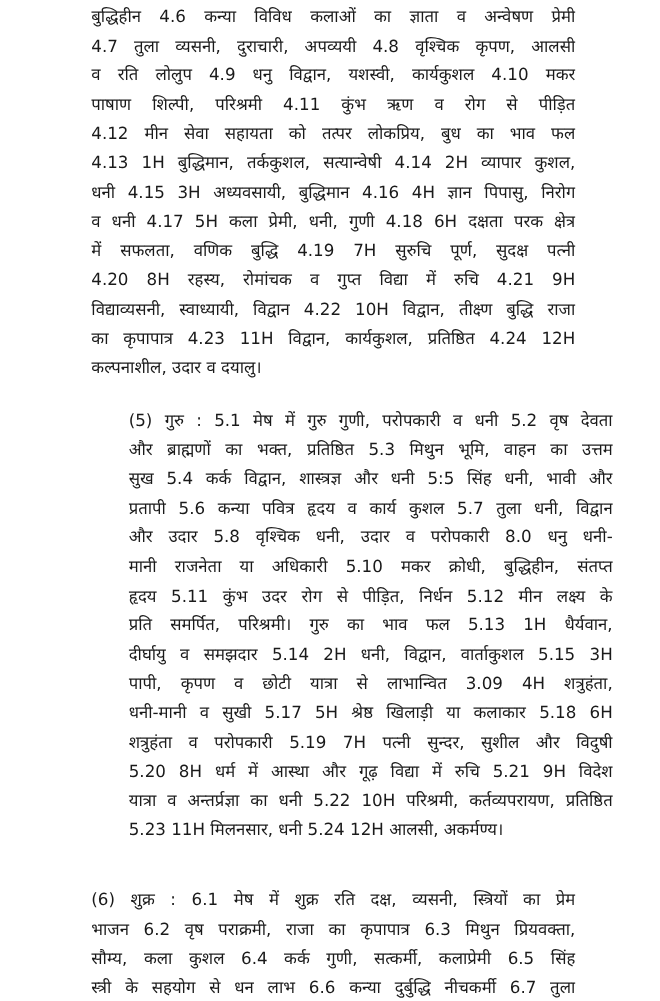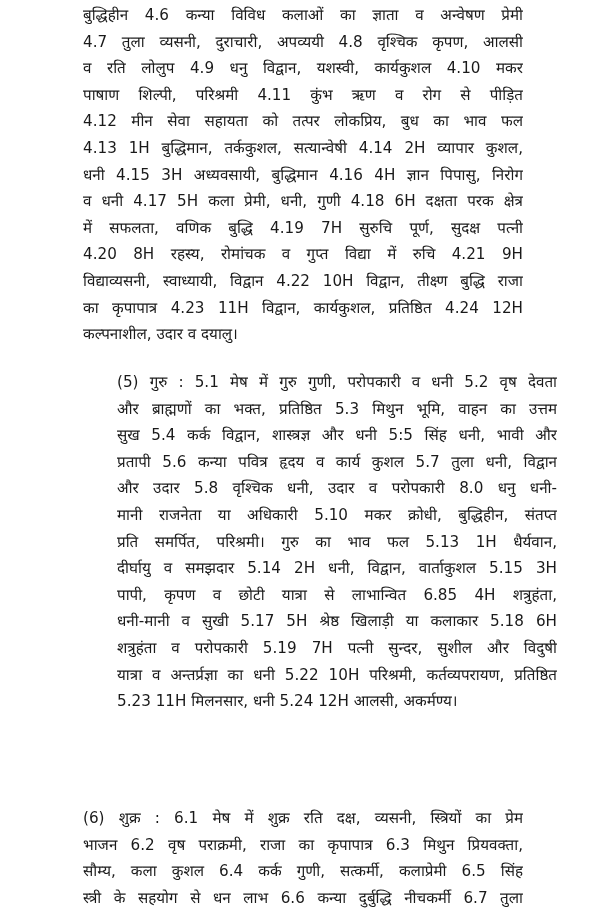--- a/index.html
+++ b/index.html
@@ -40,25 +40,27 @@
     <span class="line last">कल्पनाशील, उदार व दयालु।</span>
   </div>
 
   <div class="p2">
     <span class="line">(5) गुरु : 5.1 मेष में गुरु गुणी, परोपकारी व धनी 5.2 वृष देवता</span>
     <span class="line">और ब्राह्मणों का भक्त, प्रतिष्ठित 5.3 मिथुन भूमि, वाहन का उत्तम</span>
     <span class="line">सुख 5.4 कर्क विद्वान, शास्त्रज्ञ और धनी 5:5 सिंह धनी, भावी और</span>
     <span class="line">प्रतापी 5.6 कन्या पवित्र हृदय व कार्य कुशल 5.7 तुला धनी, विद्वान</span>
     <span class="line">और उदार 5.8 वृश्चिक धनी, उदार व परोपकारी 8.0 धनु धनी-</span>
     <span class="line">मानी राजनेता या अधिकारी 5.10 मकर क्रोधी, बुद्धिहीन, संतप्त</span>
+    <span class="line">हृदय 5.11 कुंभ उदर रोग से पीड़ित, निर्धन 5.12 मीन लक्ष्य के</span>
     <span class="line">प्रति समर्पित, परिश्रमी। गुरु का भाव फल 5.13 1H धैर्यवान,</span>
     <span class="line">दीर्घायु व समझदार 5.14 2H धनी, विद्वान, वार्ताकुशल 5.15 3H</span>
-    <span class="line">पापी, कृपण व छोटी यात्रा से लाभान्वित 6.85 4H शत्रुहंता,</span>
+    <span class="line">पापी, कृपण व छोटी यात्रा से लाभान्वित 3.09 4H शत्रुहंता,</span>
     <span class="line">धनी-मानी व सुखी 5.17 5H श्रेष्ठ खिलाड़ी या कलाकार 5.18 6H</span>
     <span class="line">शत्रुहंता व परोपकारी 5.19 7H पत्नी सुन्दर, सुशील और विदुषी</span>
+    <span class="line">5.20 8H धर्म में आस्था और गूढ़ विद्या में रुचि 5.21 9H विदेश</span>
     <span class="line">यात्रा व अन्तर्प्रज्ञा का धनी 5.22 10H परिश्रमी, कर्तव्यपरायण, प्रतिष्ठित</span>
     <span class="line last">5.23 11H मिलनसार, धनी 5.24 12H आलसी, अकर्मण्य।</span>
   </div>
 
   <div class="p3">
     <span class="line">(6) शुक्र : 6.1 मेष में शुक्र रति दक्ष, व्यसनी, स्त्रियों का प्रेम</span>
     <span class="line">भाजन 6.2 वृष पराक्रमी, राजा का कृपापात्र 6.3 मिथुन प्रियवक्ता,</span>
     <span class="line">सौम्य, कला कुशल 6.4 कर्क गुणी, सत्कर्मी, कलाप्रेमी 6.5 सिंह</span>
     <span class="line">स्त्री के सहयोग से धन लाभ 6.6 कन्या दुर्बुद्धि नीचकर्मी 6.7 तुला</span>
   </div>

